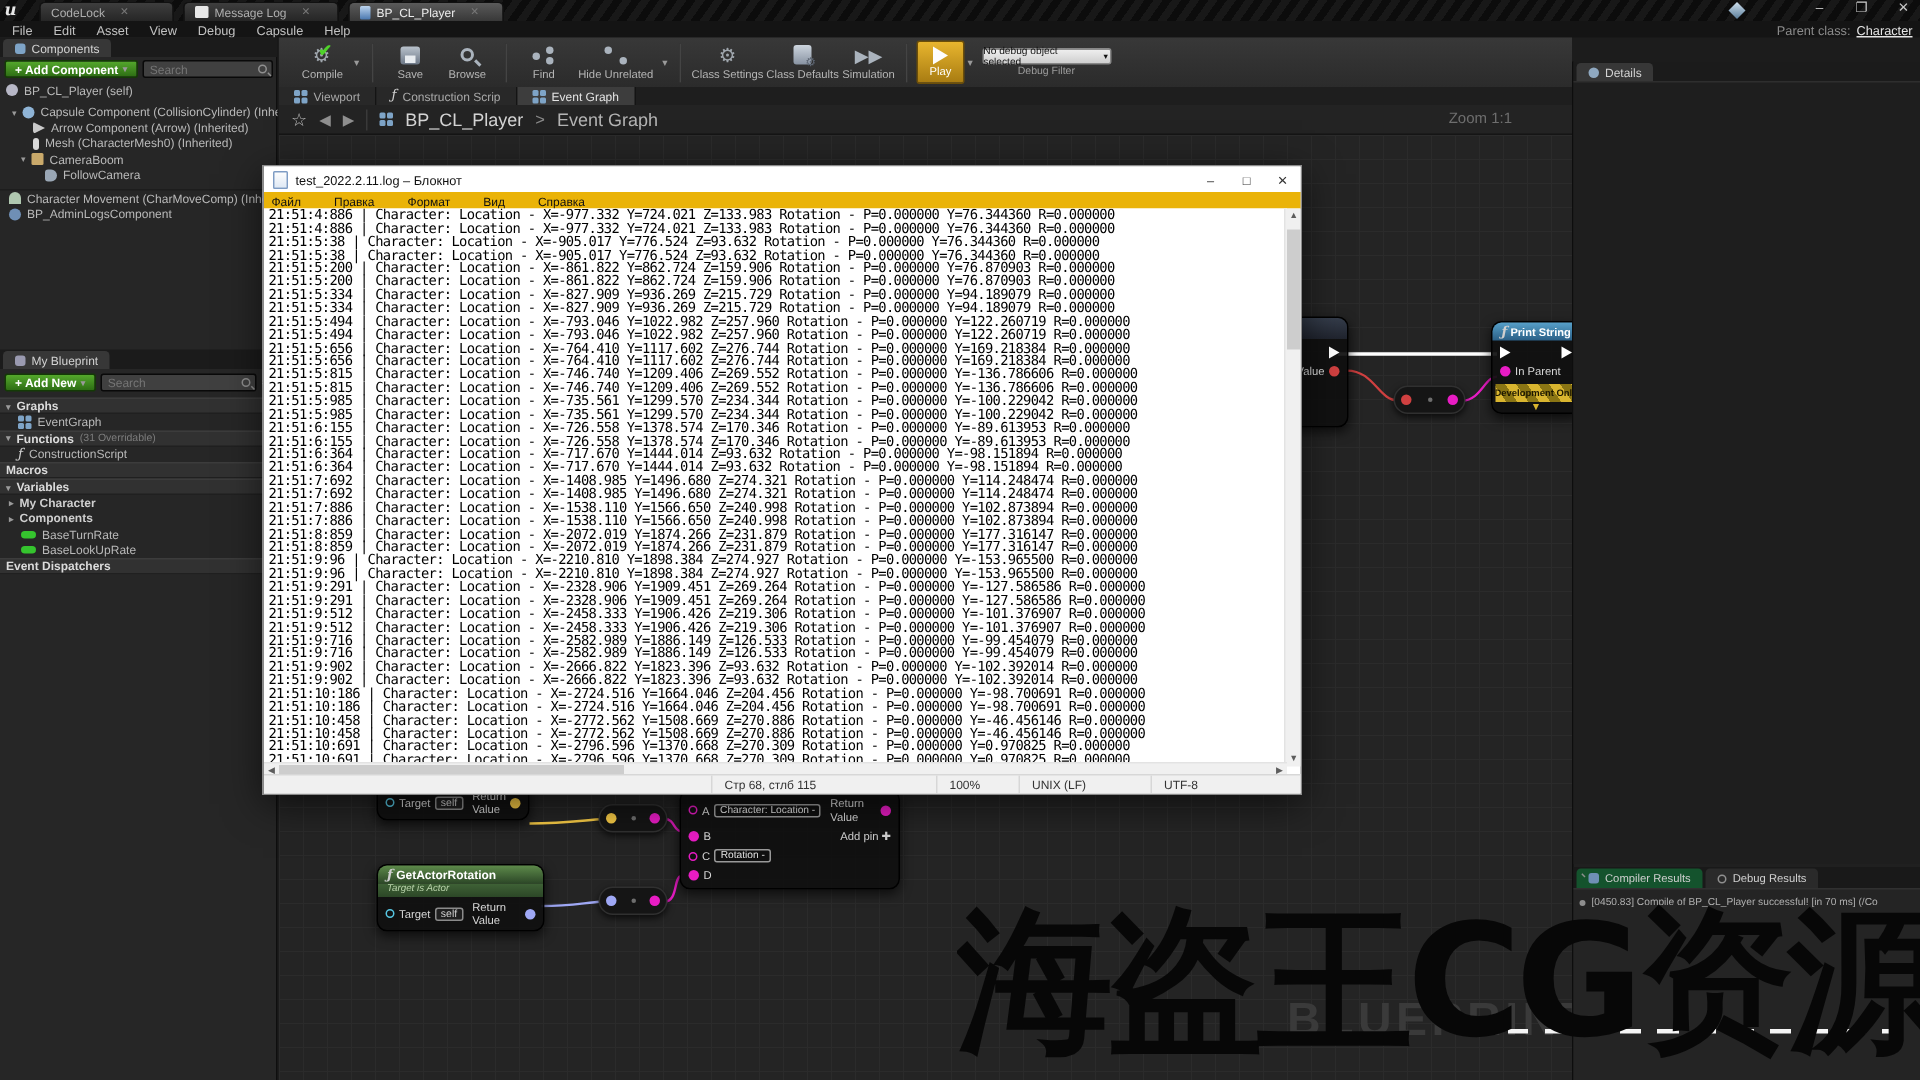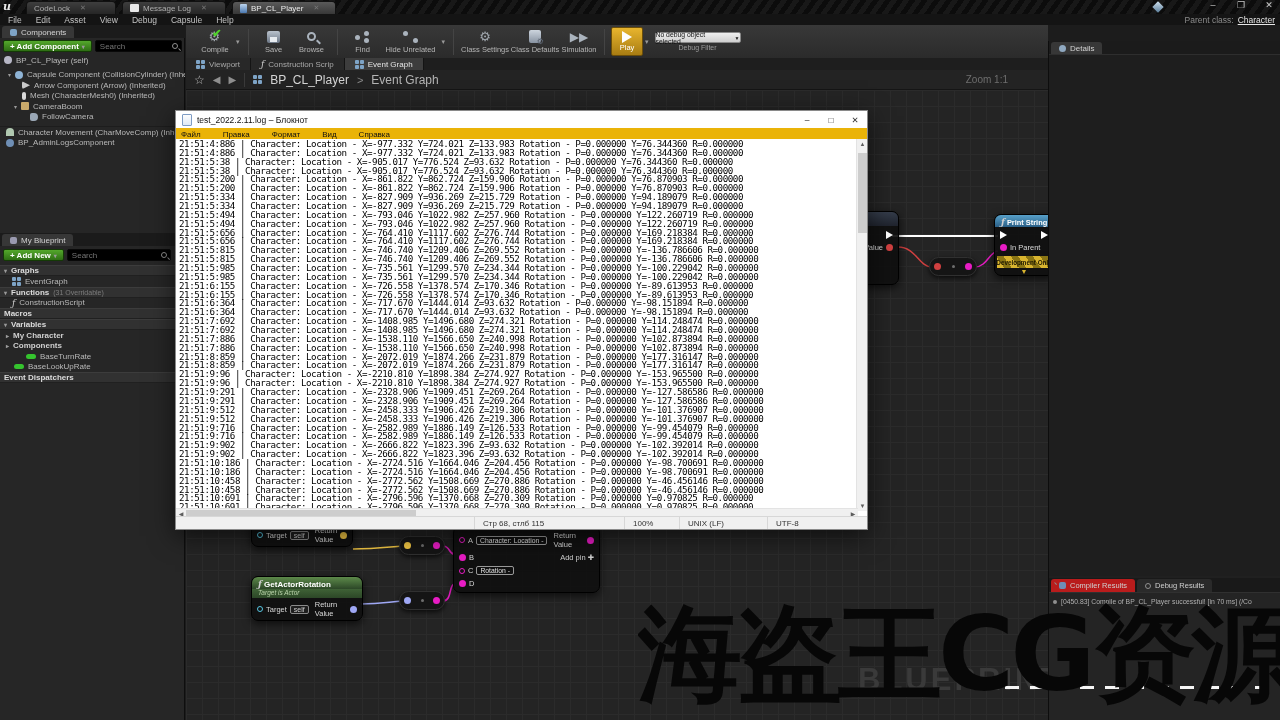--- a/index.html
+++ b/index.html
@@ -32,21 +32,21 @@
 
   
   #left-col { left:0; top:25px; width:185px; height:695px; background:#262626; border-right:1px solid #0e0e0e; }
   .panel-tabrow { position:absolute; left:0; width:185px; height:13px; background:#1b1b1b; }
   .panel-tab { position:absolute; left:2px; top:1px; height:12px; display:flex; align-items:center; gap:4px;
     background:#373737; border-radius:3px 3px 0 0; padding:0 8px; font-size:8px; color:#d2d2d2; }
   .addrow { position:absolute; left:0; width:185px; height:14px; display:flex; align-items:center; gap:3px; padding:0 3px; }
   .greenbtn { height:12px; display:flex; align-items:center; padding:0 6px; gap:3px;
     background:linear-gradient(#54a82c,#2e6e14); border:1px solid #143a06; border-radius:2px;
     color:#fff; font-size:8px; font-weight:bold; white-space:nowrap; }
-  .searchbox { flex:1; height:12px; background:#000000; border:1px solid #090909; border-radius:2px;
+  .searchbox { flex:1; height:12px; background:#404040; border:1px solid #090909; border-radius:2px;
     position:relative; display:flex; align-items:center; }
   .searchbox input { width:100%; height:10px; background:transparent; border:none; outline:none;
     color:#9a9a9a; font-size:8px; padding:0 14px 0 4px; font-family:"Liberation Sans",sans-serif; }
   .mag { position:absolute; right:3px; top:2px; width:6px; height:6px; border:1.3px solid #8f8f8f; border-radius:50%; }
   .mag:after { content:""; position:absolute; left:5px; top:5px; width:3px; height:1.3px; background:#8f8f8f; transform:rotate(45deg); }
   .trow { display:flex; align-items:center; gap:4px; height:10.5px; font-size:8px; color:#b9b9b9; white-space:nowrap; overflow:hidden; }
   .ticon { width:8px; height:8px; flex:none; border-radius:2px; }
   .sechead { height:11px; background:#313131; border-top:1px solid #3c3c3c; border-bottom:1px solid #202020;
     display:flex; align-items:center; gap:4px; padding:0 4px; font-size:8px; font-weight:bold; color:#dcdcdc; }
   .sechead .note { font-weight:normal; color:#7d7d7d; font-size:7px; }
@@ -122,21 +122,21 @@
   .middot { width:3px; height:3px; border-radius:50%; background:#6e6e6e; }
   .banner { margin:2px 2px 0; height:12px; overflow:hidden; white-space:nowrap; display:flex; align-items:center;
     justify-content:center; font-size:6.3px; font-weight:bold; color:#17130040;
     background:repeating-linear-gradient(55deg,#d9b52f 0 6px,#8a7514 6px 12px); color:#1d1800; }
   .chev { text-align:center; color:#d9b52f; font-size:7px; line-height:7px; }
 
   
   #right-col { left:1048px; top:25px; width:232px; height:695px; background:#202020; border-left:1px solid #0d0d0d;margin-top:16px; }
   #details-body { position:absolute; left:0; top:13px; width:232px; height:522px; background:#1e1e1e; border-top:1px solid #2e2e2e; }
   #results-tabs { position:absolute; left:0; top:537px; width:232px; height:14px; background:#191919; display:flex; gap:2px; padding:1px 2px 0; }
-  .rtab { height:13px; display:flex; align-items:center; gap:4px; padding:0 8px; background:#b91c1c;
+  .rtab { height:13px; display:flex; align-items:center; gap:4px; padding:0 8px; background:#14532d;
     border-radius:3px 3px 0 0; font-size:7.5px; color:#cfcfcf; }
   #results-body { position:absolute; left:0; top:551px; width:232px; height:144px; background:#242424; border-top:1px solid #303030;
     padding:5px 4px; font-size:6.8px; color:#b0b0b0; white-space:nowrap; overflow:hidden; display:flex; gap:4px; align-items:flex-start; }
   .bullet { width:4px; height:4px; border-radius:50%; background:#8f8f8f; margin-top:2px; flex:none; }
 
   
   #notepad { left:175px; top:110px; width:693px; height:420px; background:#fff; border:1px solid #8a8a8a;
     box-shadow:0 6px 24px rgba(0,0,0,.6); z-index:30; }
   #np-title { position:absolute; left:0; top:0; width:100%; height:17px; background:#fff; display:flex; align-items:center; }
   #np-icon { width:10px; height:12px; margin:0 5px 0 6px; background:linear-gradient(#fdfdfd,#dfe9f5); border:1px solid #7e9cc4; border-radius:1px; }
@@ -314,21 +314,21 @@
         <span>Variables</span>
       </div>
       <div class="trow" style="padding-left:6px;font-weight:bold;color:#cfcfcf;">
         <span class="caret">▸</span>
         <span>My Character</span>
       </div>
       <div class="trow" style="padding-left:6px;font-weight:bold;color:#cfcfcf;">
         <span class="caret">▸</span>
         <span>Components</span>
       </div>
-      <div class="trow" style="padding-left:14px;margin-left:12px;">
+      <div class="trow" style="padding-left:14px;">
         <span class="pill"></span>
         <span>BaseTurnRate</span>
       </div>
       <div class="trow" style="padding-left:14px;">
         <span class="pill"></span>
         <span>BaseLookUpRate</span>
       </div>
       <div class="sechead">
         <span>Event Dispatchers</span>
       </div>

